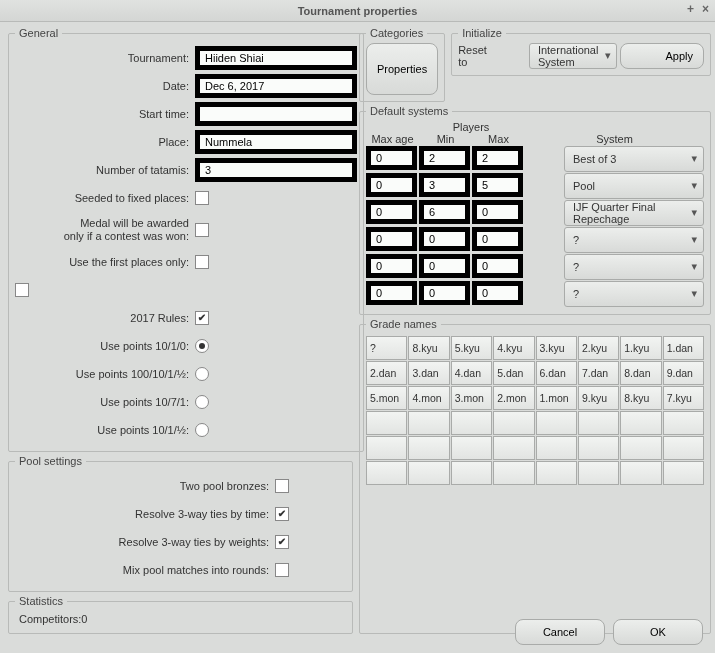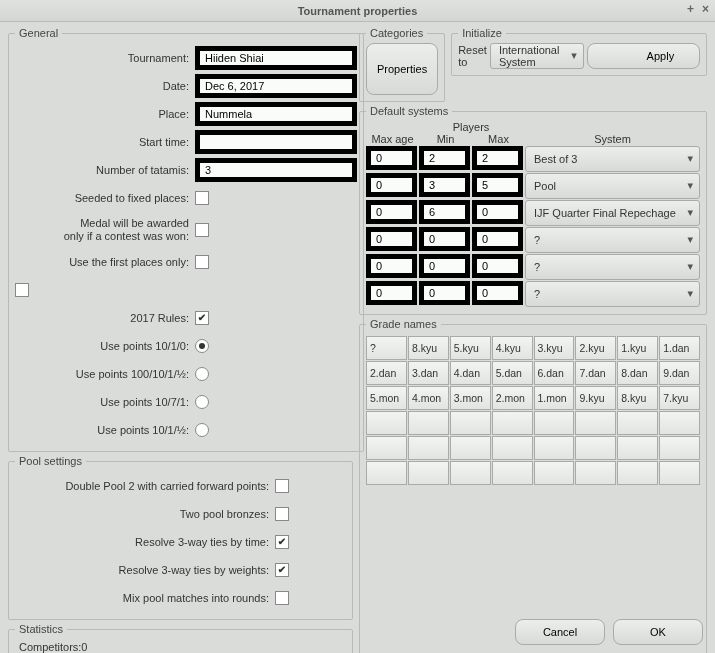--- a/index.html
+++ b/index.html
@@ -88,20 +88,21 @@
 .sel {
   height: 26px;
   background: linear-gradient(#eceeec,#d8dad8);
   border: 1px solid #a9aba9;
   border-radius: 3px;
   display: flex;
   align-items: center;
   padding: 0 18px 0 8px;
   position: relative;
   font-size: 11px;
+  margin-left: 39px;
 }
 .sel::after {
   content: "▾";
   position: absolute; right: 6px; top: 5px; color: #555;
 }
 .top-right-row { display:flex; gap:6px; align-items:flex-start; }
 .initialize-inner { display:flex; flex-direction:row; align-items:center; gap:3px;}
 .systems-header { display:flex; }
 .systems-header .h-age { width:53px; text-align:center; }
 .systems-header .h-min { width:53px; text-align:center; }
@@ -151,26 +152,26 @@
 
       <div class="form-row">
         <label class="lbl">Tournament:</label>
         <input type="text" value="Hiiden Shiai" style="">
       </div>
       <div class="form-row">
         <label class="lbl">Date:</label>
         <input type="text" value="Dec 6, 2017" style="">
       </div>
       <div class="form-row">
+        <label class="lbl">Start time:</label>
+        <input type="text" value="" style="">
+      </div>
+      <div class="form-row">
         <label class="lbl">Place:</label>
         <input type="text" value="Nummela" style="">
-      </div>
-      <div class="form-row">
-        <label class="lbl">Start time:</label>
-        <input type="text" value="" style="">
       </div>
       <div class="form-row">
         <label class="lbl">Number of tatamis:</label>
         <input type="text" value="3" style="">
       </div>
 
       <div class="form-row">
         <label class="lbl">Seeded to fixed places:</label>
         <span class="chk"></span>
       </div>
@@ -209,24 +210,20 @@
         <span class="rad"></span>
       </div>
       <div class="form-row">
         <label class="lbl">Use points 10/1/½:</label>
         <span class="rad"></span>
       </div>
     </fieldset>
 
     <fieldset>
       <legend>Pool settings</legend>
-      <div class="form-row tight">
-        <label class="lbl">Double Pool 2 with carried forward points:</label>
-        <span class="chk"></span>
-      </div>
       <div class="form-row tight">
         <label class="lbl">Two pool bronzes:</label>
         <span class="chk"></span>
       </div>
       <div class="form-row tight">
         <label class="lbl">Resolve 3-way ties by time:</label>
         <span class="chk">
             <span class="mark">✔</span>
           </span>
       </div>

